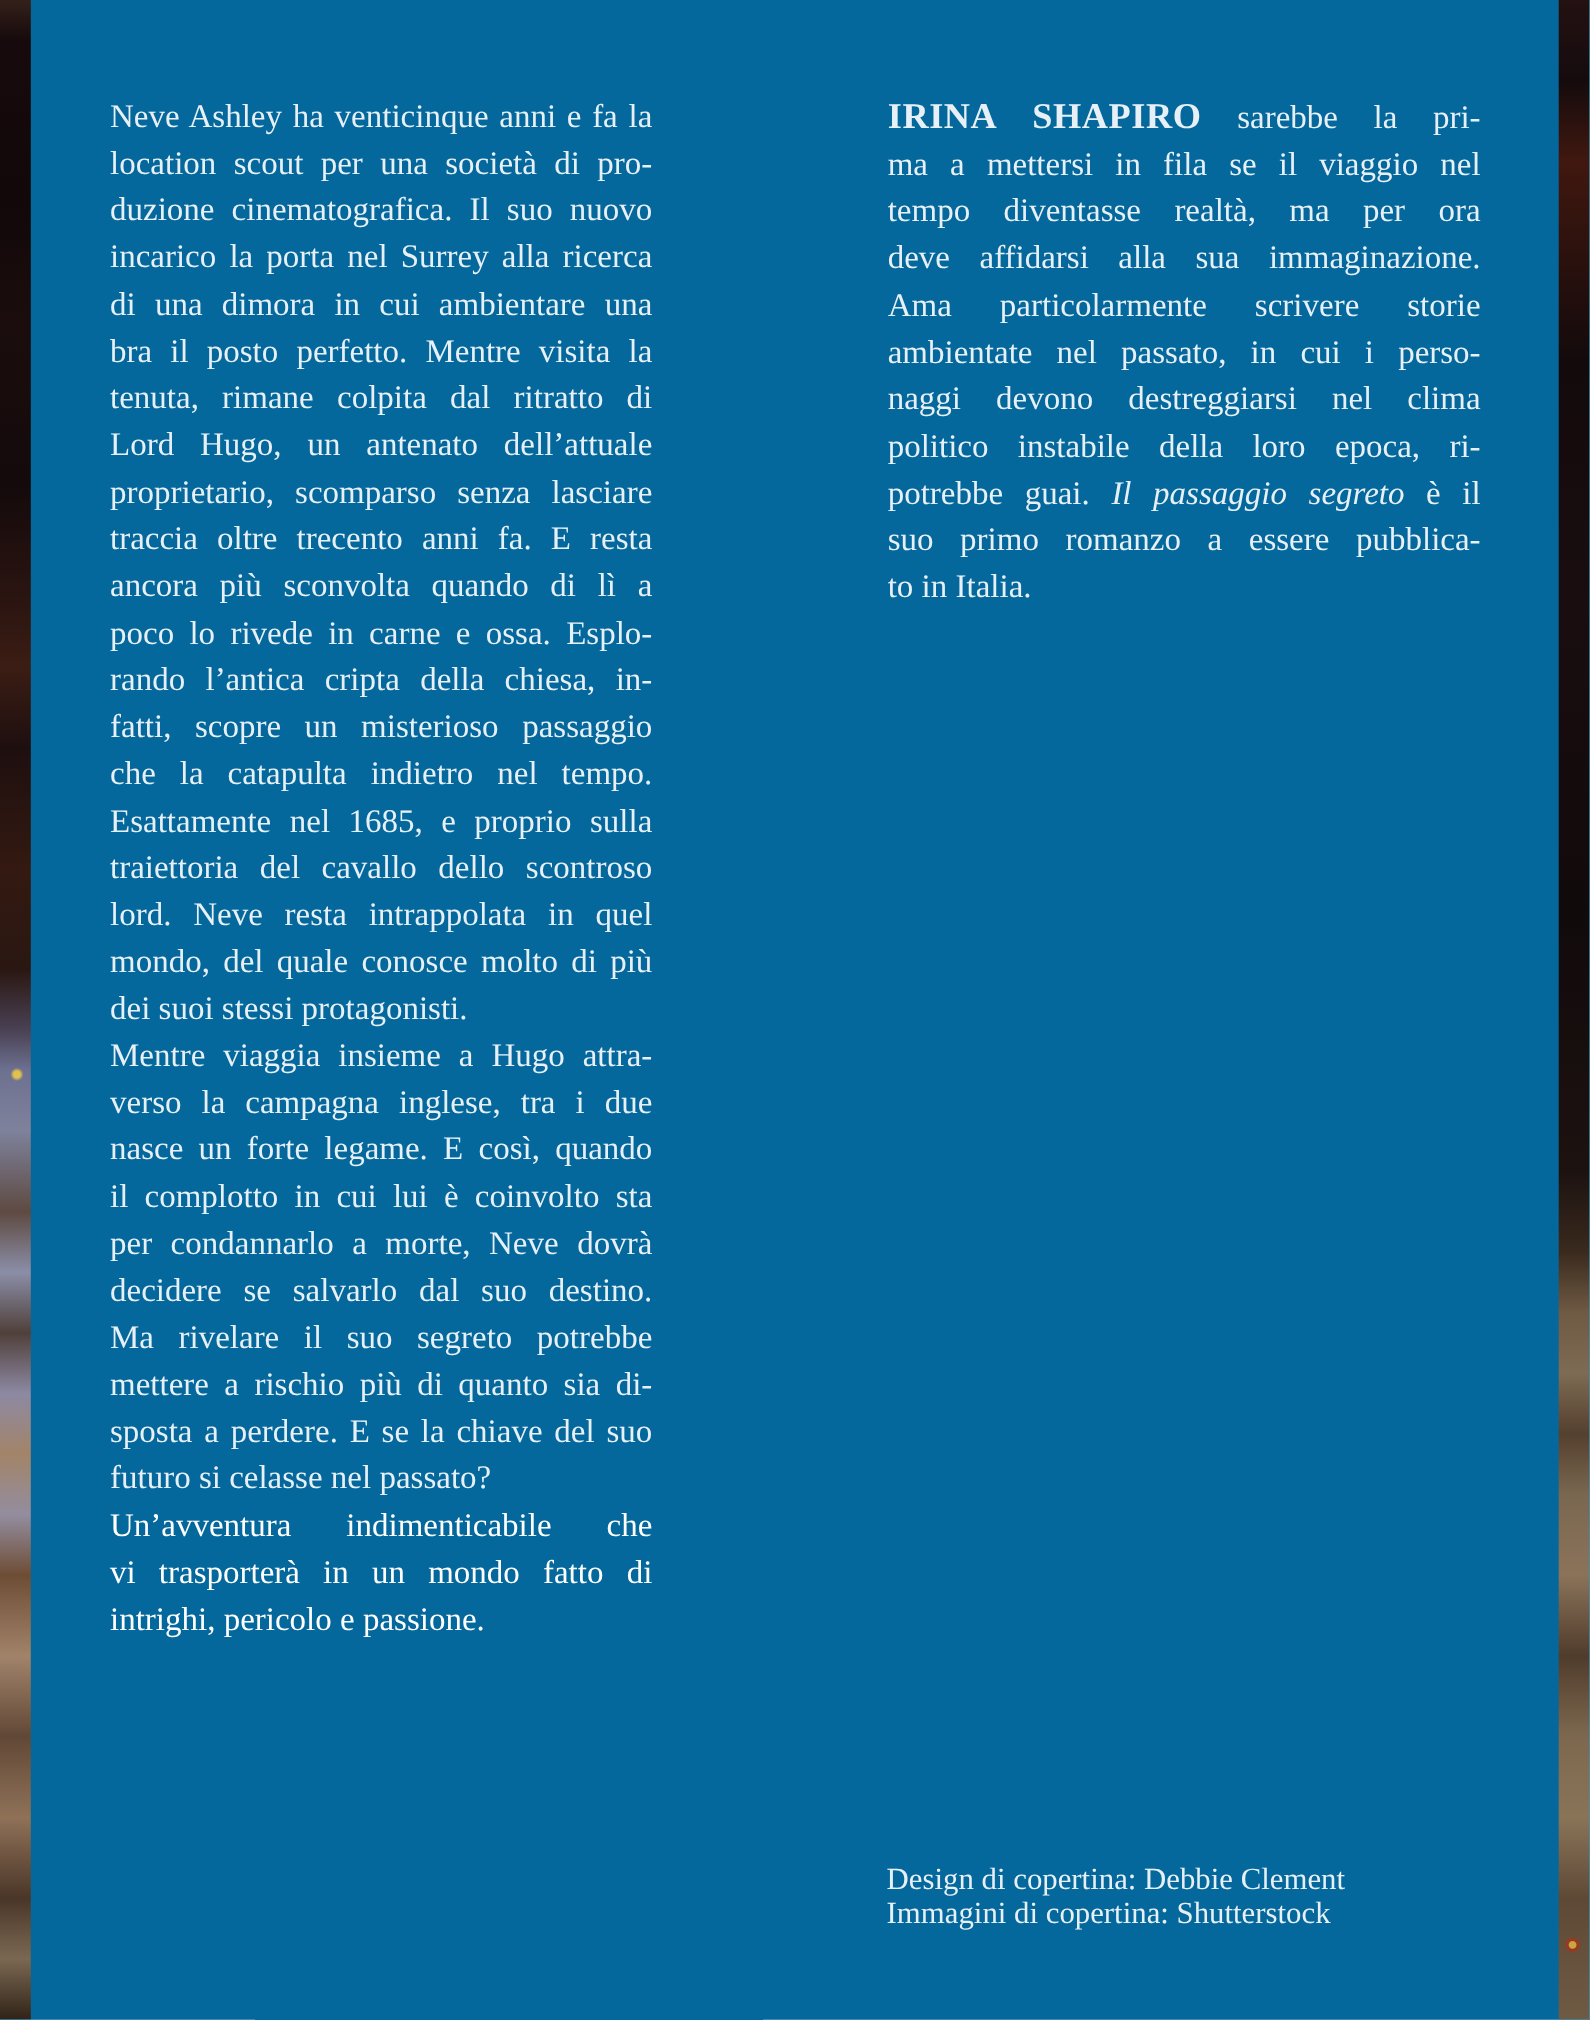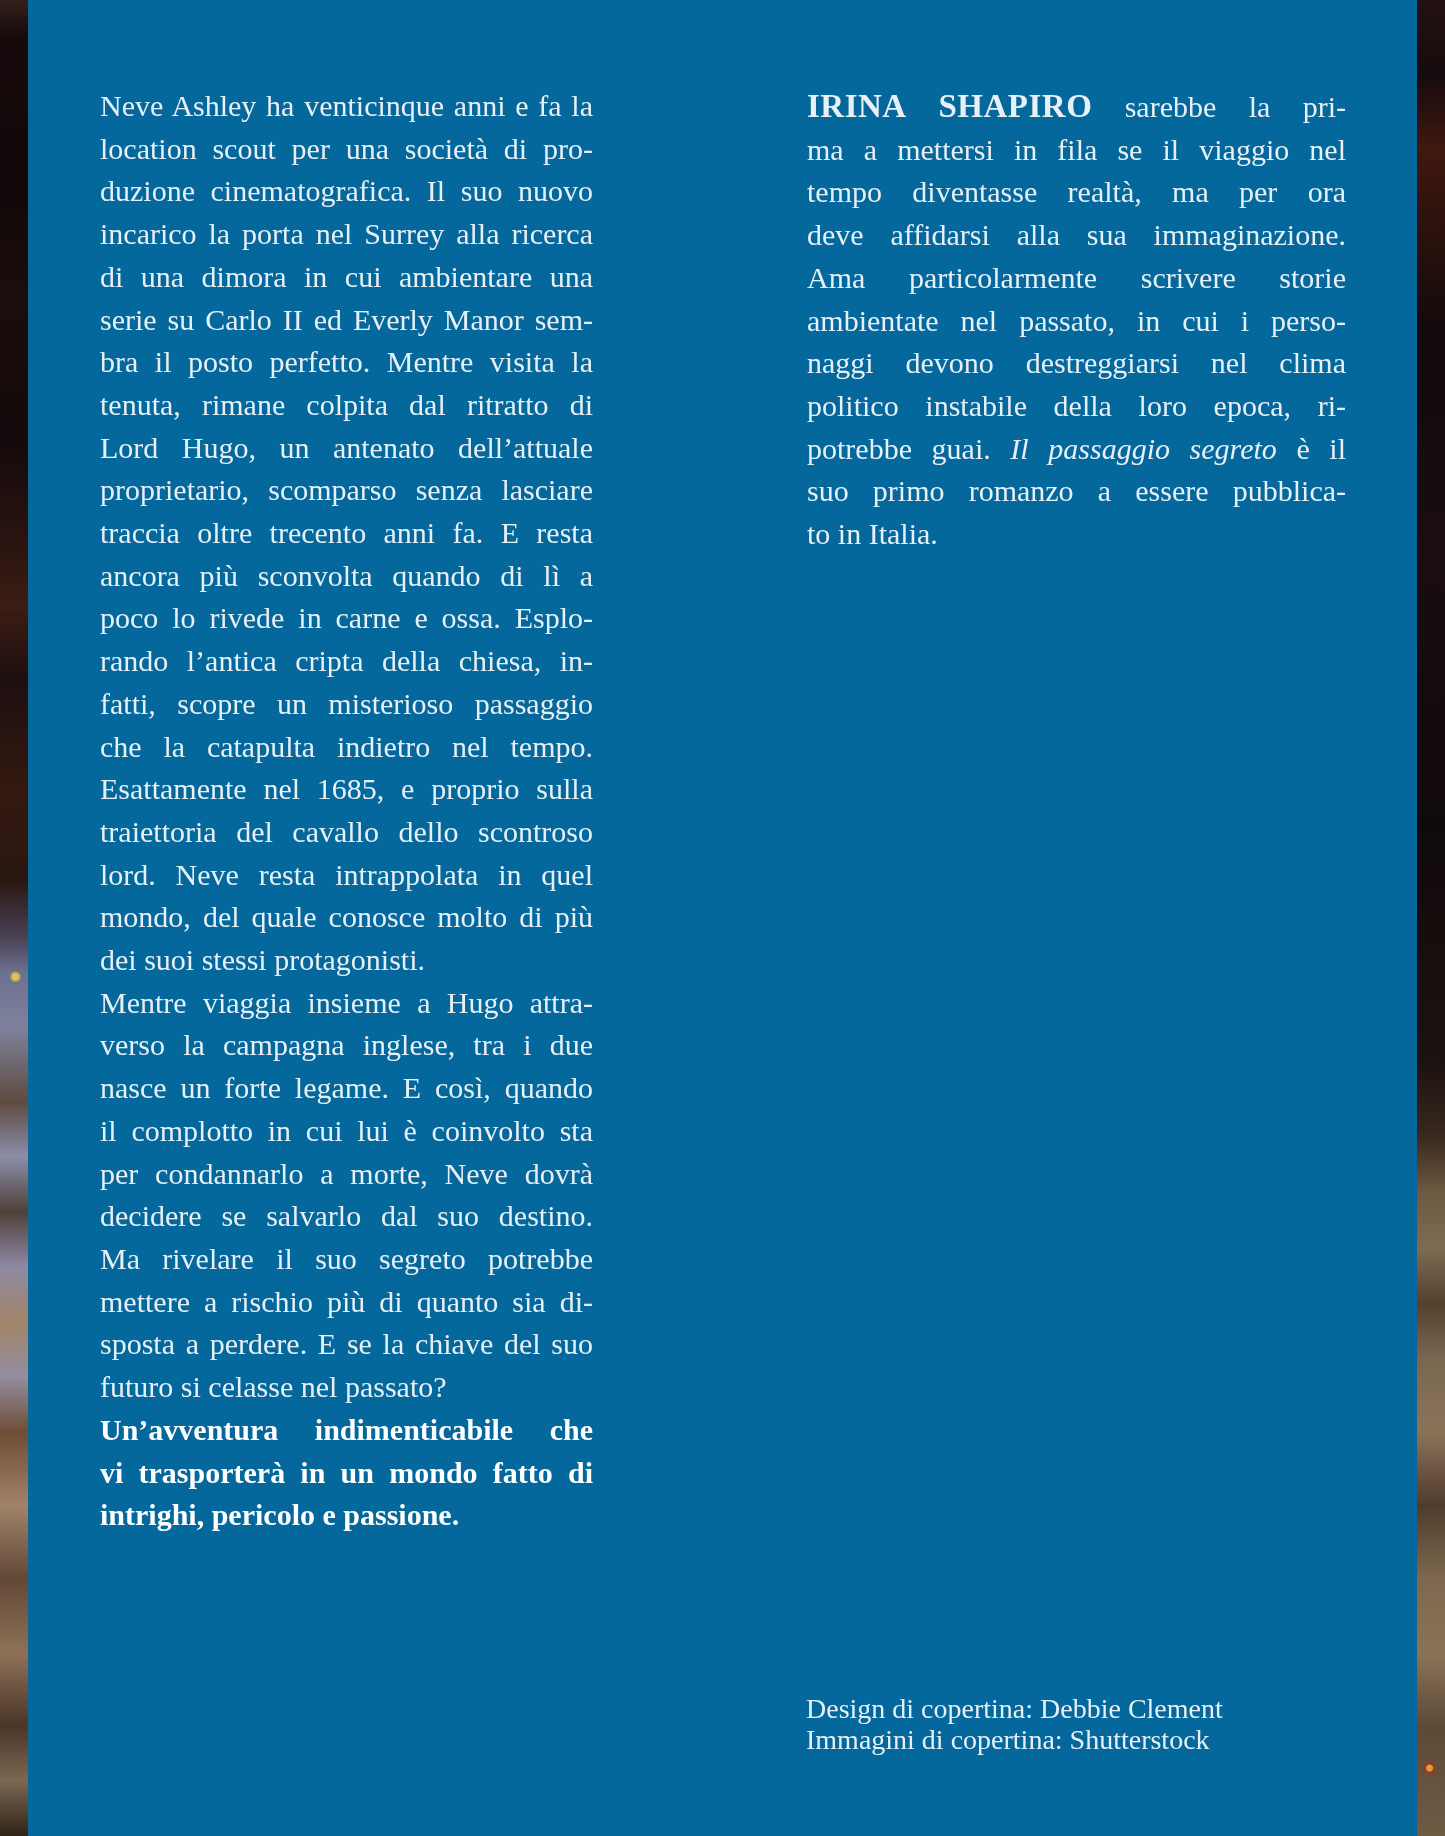--- a/index.html
+++ b/index.html
@@ -68,21 +68,21 @@
   .col-bio      { left: 807px; width: 539px; }
 
   .line {
     text-align: justify;
     text-align-last: justify;
     white-space: nowrap;
   }
   .line.end { text-align-last: left; }
 
   .para-bold .line {
-    font-weight: 700;
+    font-weight: 400;
     color: #ffffff;
   }
   .seg-name {
     font-weight: 700;
     font-size: 33px;
     letter-spacing: .5px;
   }
   .seg-italic { font-style: italic; }
 
   
@@ -104,21 +104,20 @@
 
   <aside class="strip strip-right"></aside>
 
   <section class="textcol col-synopsis">
     <div>
         <div class="line">Neve Ashley ha venticinque anni e fa la</div>
         <div class="line">location scout per una società di pro-</div>
         <div class="line">duzione cinematografica. Il suo nuovo</div>
         <div class="line">incarico la porta nel Surrey alla ricerca</div>
         <div class="line">di una dimora in cui ambientare una</div>
-        <div class="line">serie su Carlo II ed Everly Manor sem-</div>
         <div class="line">bra il posto perfetto. Mentre visita la</div>
         <div class="line">tenuta, rimane colpita dal ritratto di</div>
         <div class="line">Lord Hugo, un antenato dell’attuale</div>
         <div class="line">proprietario, scomparso senza lasciare</div>
         <div class="line">traccia oltre trecento anni fa. E resta</div>
         <div class="line">ancora più sconvolta quando di lì a</div>
         <div class="line">poco lo rivede in carne e ossa. Esplo-</div>
         <div class="line">rando l’antica cripta della chiesa, in-</div>
         <div class="line">fatti, scopre un misterioso passaggio</div>
         <div class="line">che la catapulta indietro nel tempo.</div>

